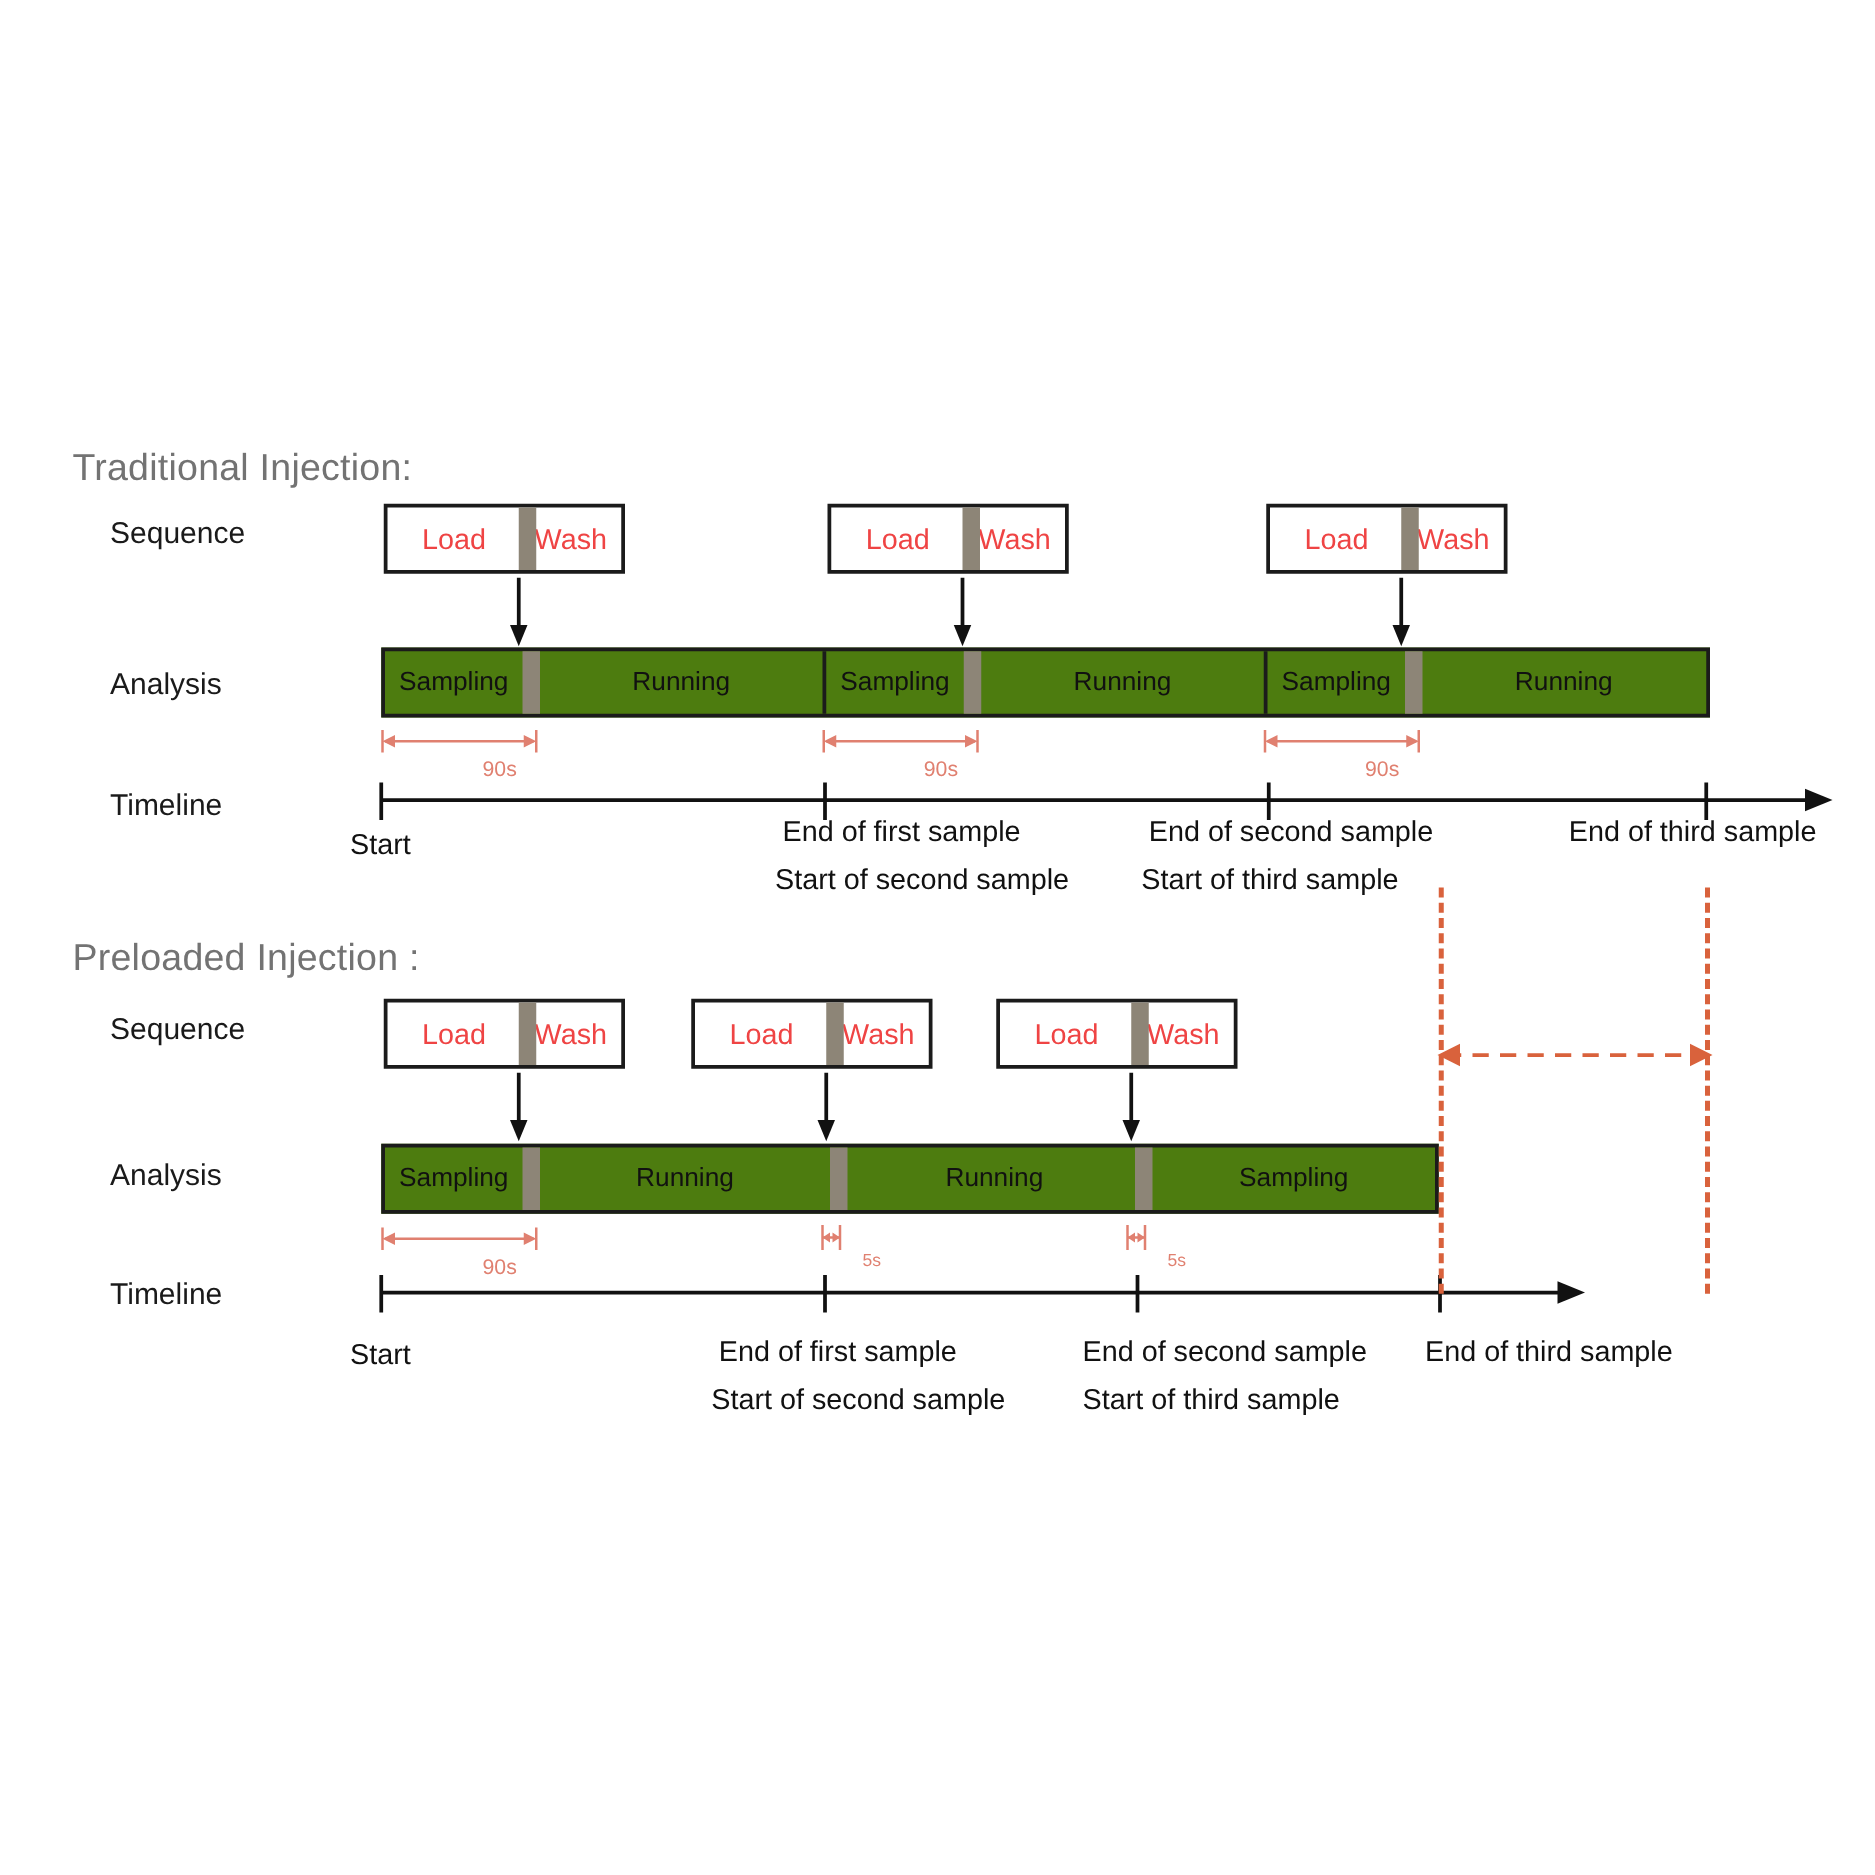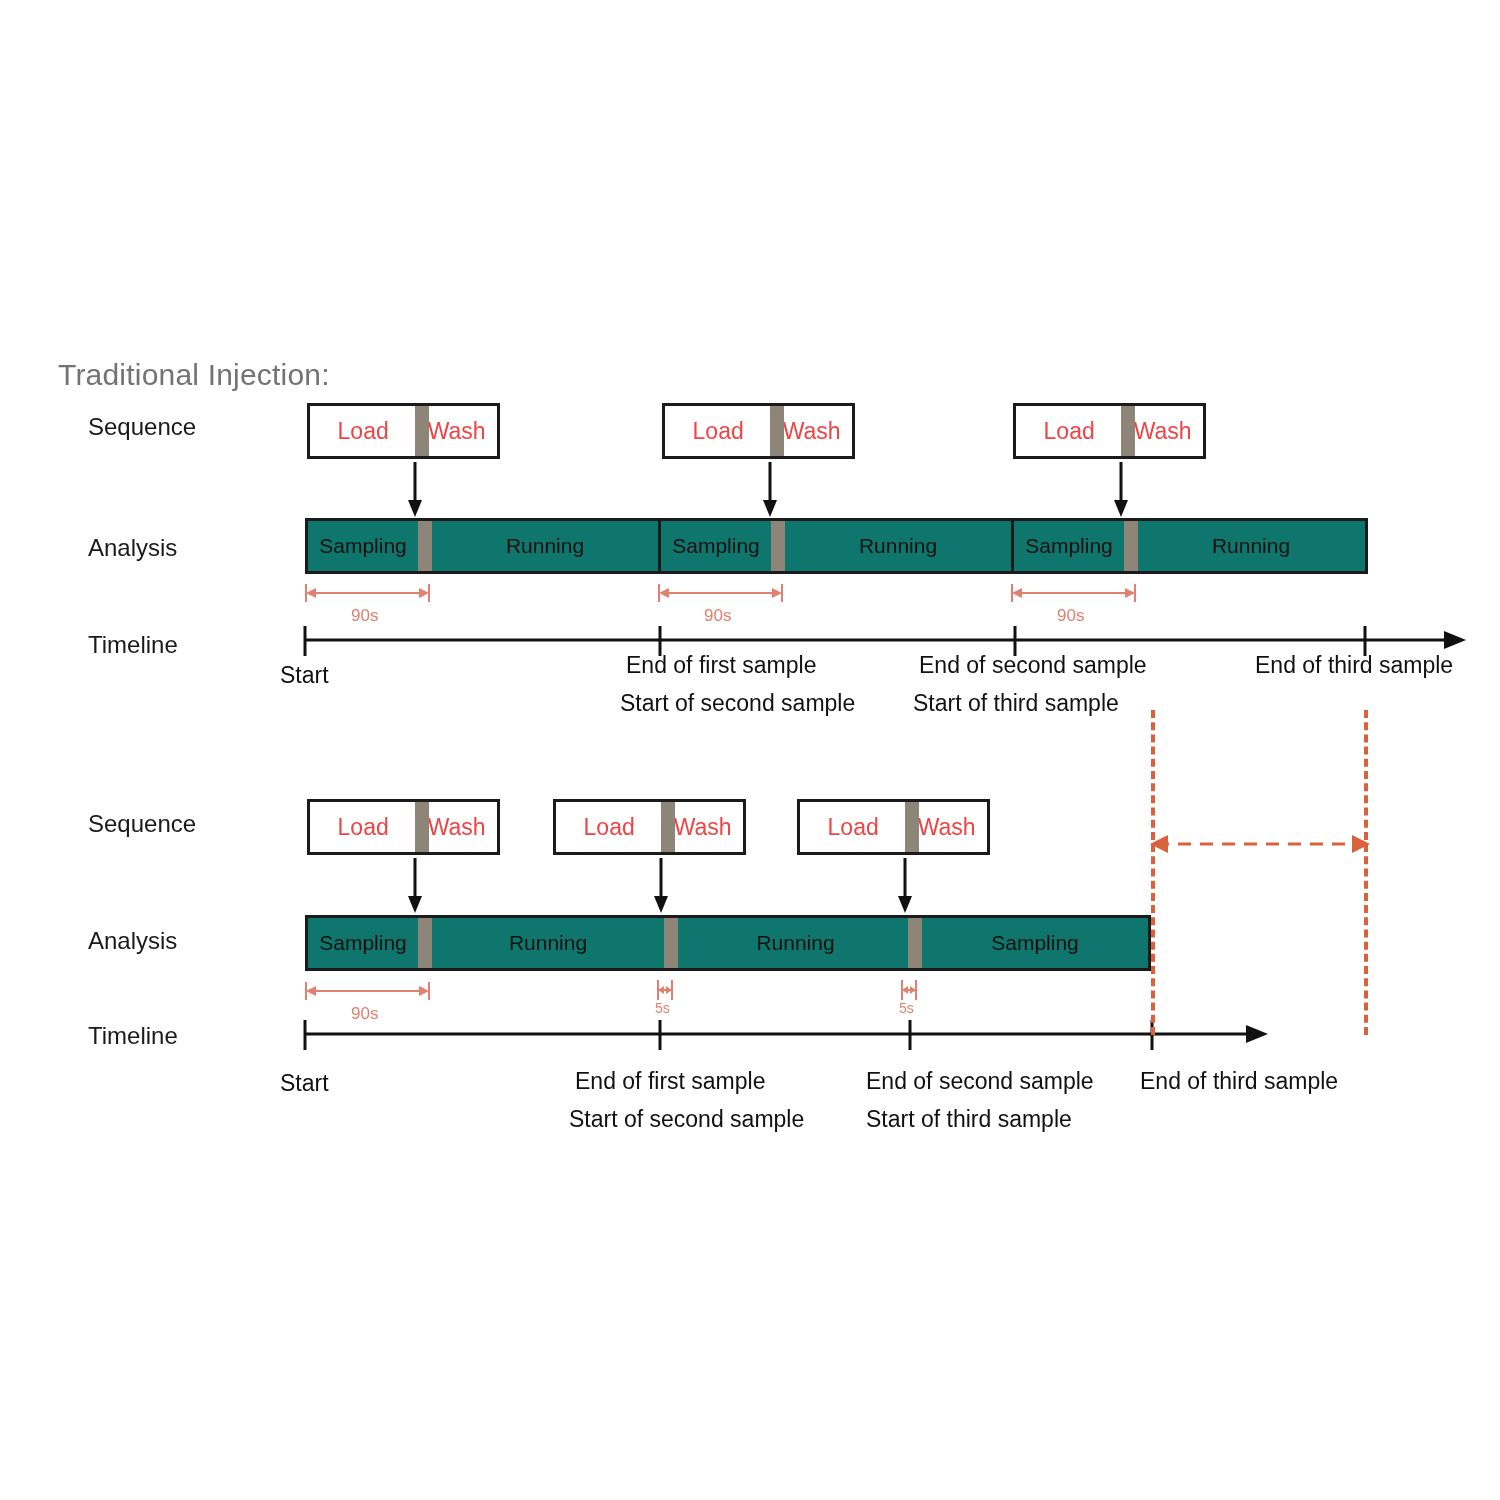--- a/index.html
+++ b/index.html
@@ -29,20 +29,21 @@
     position:absolute;
     font-size:23px;
     color:#111111;
     white-space:nowrap;
   }
   .dim-label{
     position:absolute;
     font-size:17px;
     color:#e08070;
     white-space:nowrap;
+    margin-left:35px;
   }
   .dim-label.small{font-size:14px;}
 
   
   .seqbox{
     position:absolute;
     box-sizing:border-box;
     border:3px solid #1b1b1b;
     background:#ffffff;
     display:flex;
@@ -61,21 +62,21 @@
   }
   .graybar{
     position:absolute;
     background:#8d8577;
   }
 
   .anbox{
     position:absolute;
     box-sizing:border-box;
     border:3px solid #1b1b1b;
-    background:#0f766e;
+    background:#4d7c0f;
   }
   .anseg{
     position:absolute;
     top:0;bottom:0;
     display:flex;
     align-items:center;
     justify-content:center;
     font-size:21px;
     color:#111;
     white-space:nowrap;
@@ -209,20 +210,21 @@
   <div class="tl-label" style="left:280px;top:662px;">Start</div>
 
   <div class="tl-label" style="left:626px;top:652px;">End of first sample</div>
   <div class="tl-label" style="left:620px;top:690px;">Start of second sample</div>
 
   <div class="tl-label" style="left:919px;top:652px;">End of second sample</div>
   <div class="tl-label" style="left:913px;top:690px;">Start of third sample</div>
 
   <div class="tl-label" style="left:1255px;top:652px;">End of third sample</div>
 
+  <div class="sec-title" style="left:58px;top:750px;">Preloaded Injection :</div>
 
   <div class="row-label" style="left:88px;top:810px;">Sequence</div>
   <div class="row-label" style="left:88px;top:927px;">Analysis</div>
   <div class="row-label" style="left:88px;top:1022px;">Timeline</div>
 
   <div class="seqbox" style="left:307px;top:799px;width:193px;height:56px;">
     <div class="seg" style="width:108px;">Load</div>
     <div class="seg" style="width:82px;">Wash</div>
     <div class="graybar" style="left:105px;top:0;width:14px;height:100%;"></div>
   </div>

